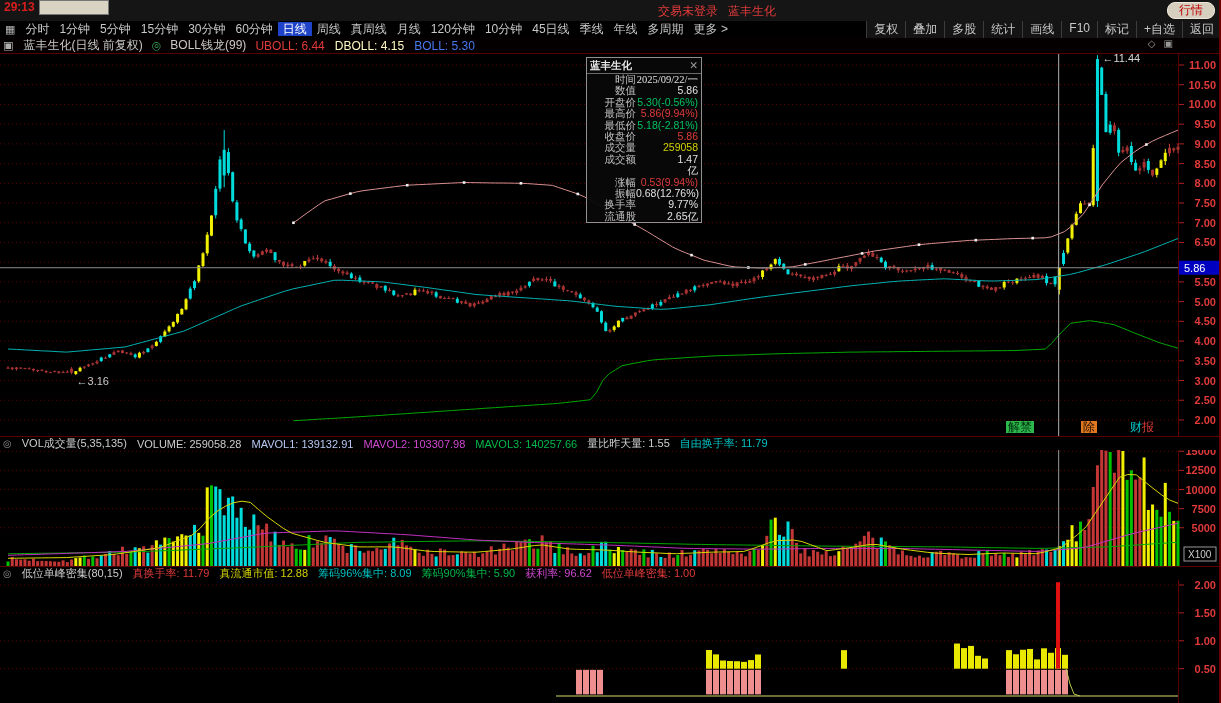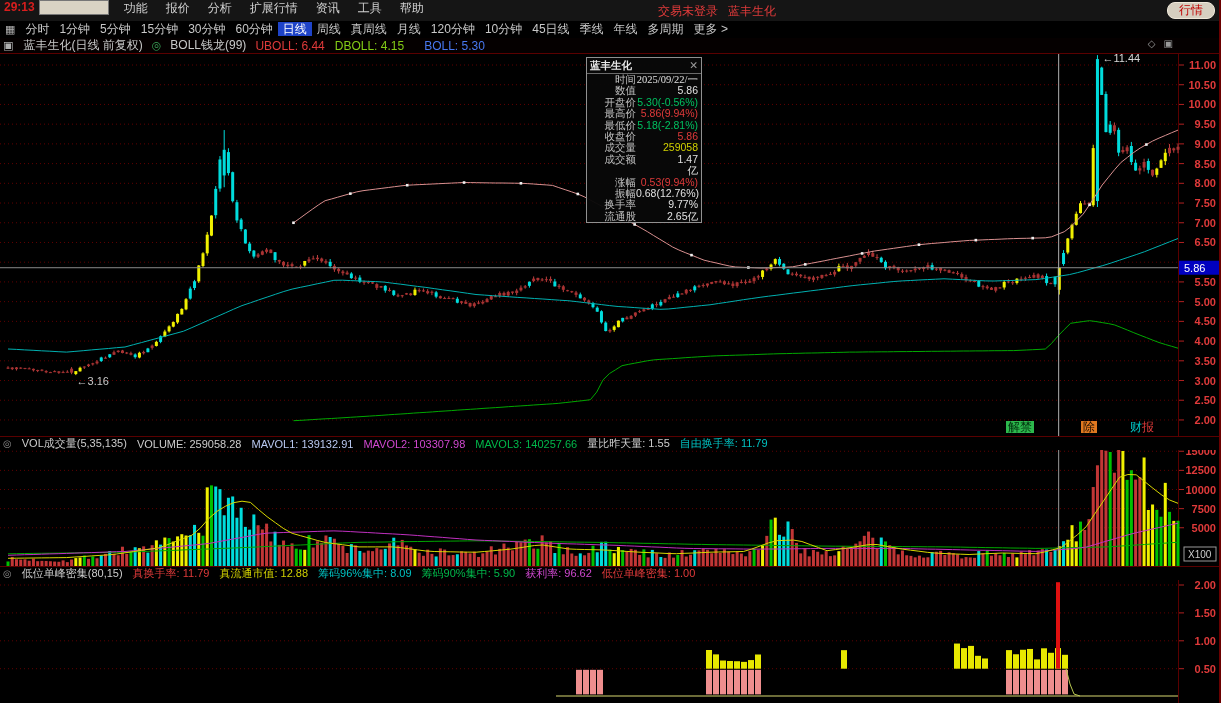--- a/index.html
+++ b/index.html
@@ -51,39 +51,49 @@
   .right-border{position:absolute;right:0;top:0;width:2px;height:100%;background:#6a0000;}
 </style>
 </head>
 <body>
 
 <div id="app">
 
   <div class="menubar">
     <span class="timer">29:13</span>
     <span class="kb-input"></span>
-    <span id="menu-items"><span class="menu-item">功能</span><span class="menu-item">报价</span><span class="menu-item">分析</span><span class="menu-item">扩展行情</span><span class="menu-item">资讯</span><span class="menu-item">工具</span><span class="menu-item">帮助</span></span>
     <span class="trade-status">
       <span>交易未登录</span>
       <span>蓝丰生化</span>
     </span>
     <span class="quote-button">行情</span>
   </div>
 
   <div class="toolbar">
     <span class="mini-icon">▦</span>
     <span id="periods"><span class="period">分时</span><span class="period">1分钟</span><span class="period">5分钟</span><span class="period">15分钟</span><span class="period">30分钟</span><span class="period">60分钟</span><span class="period active">日线</span><span class="period">周线</span><span class="period">真周线</span><span class="period">月线</span><span class="period">120分钟</span><span class="period">10分钟</span><span class="period">45日线</span><span class="period">季线</span><span class="period">年线</span><span class="period">多周期</span><span class="period">更多 &gt;</span></span>
+    <span class="tool-buttons" id="tool-buttons">
+        <span class="tbtn">复权</span>
+        <span class="tbtn">叠加</span>
+        <span class="tbtn">多股</span>
+        <span class="tbtn">统计</span>
+        <span class="tbtn">画线</span>
+        <span class="tbtn">F10</span>
+        <span class="tbtn">标记</span>
+        <span class="tbtn">+自选</span>
+        <span class="tbtn">返回</span>
+      </span>
   </div>
 
   <div class="infobar">
     <span class="mini-icon" style="padding:0 1px;">▣</span>
     <span>蓝丰生化(日线 前复权)</span>
     <span class="circle-icon">◎</span>
     <span>BOLL钱龙(99)</span>
-    <span id="infobar-values"><span style="color: rgb(224, 58, 58); margin-right: 10px;">UBOLL: 6.44</span><span style="color: #84cc16; margin-right: 20px;">DBOLL: 4.15</span><span style="color: rgb(72, 120, 240); margin-right: 10px;">BOLL: 5.30</span></span>
+    <span id="infobar-values"><span style="color: rgb(224, 58, 58); margin-right: 10px;">UBOLL: 6.44</span><span style="color: #fef9c3; margin-right: 10px;">DBOLL: 4.15</span><span style="color: rgb(72, 120, 240); margin-right: 10px;">BOLL: 5.30</span></span>
     <span class="win-icons">
       <span>◇</span>
       <span>▣</span>
     </span>
   </div>
 
   <svg id="svg-main" width="1221" height="382">
       <line x1="0" y1="365.96" x2="1178" y2="365.96" stroke="#600000" stroke-dasharray="1 3" stroke-width="1"></line>
       <line x1="1178" y1="365.96" x2="1184" y2="365.96" stroke="#b02020" stroke-width="1"></line>
       <line x1="0" y1="346.24" x2="1178" y2="346.24" stroke="#600000" stroke-dasharray="1 3" stroke-width="1"></line>

